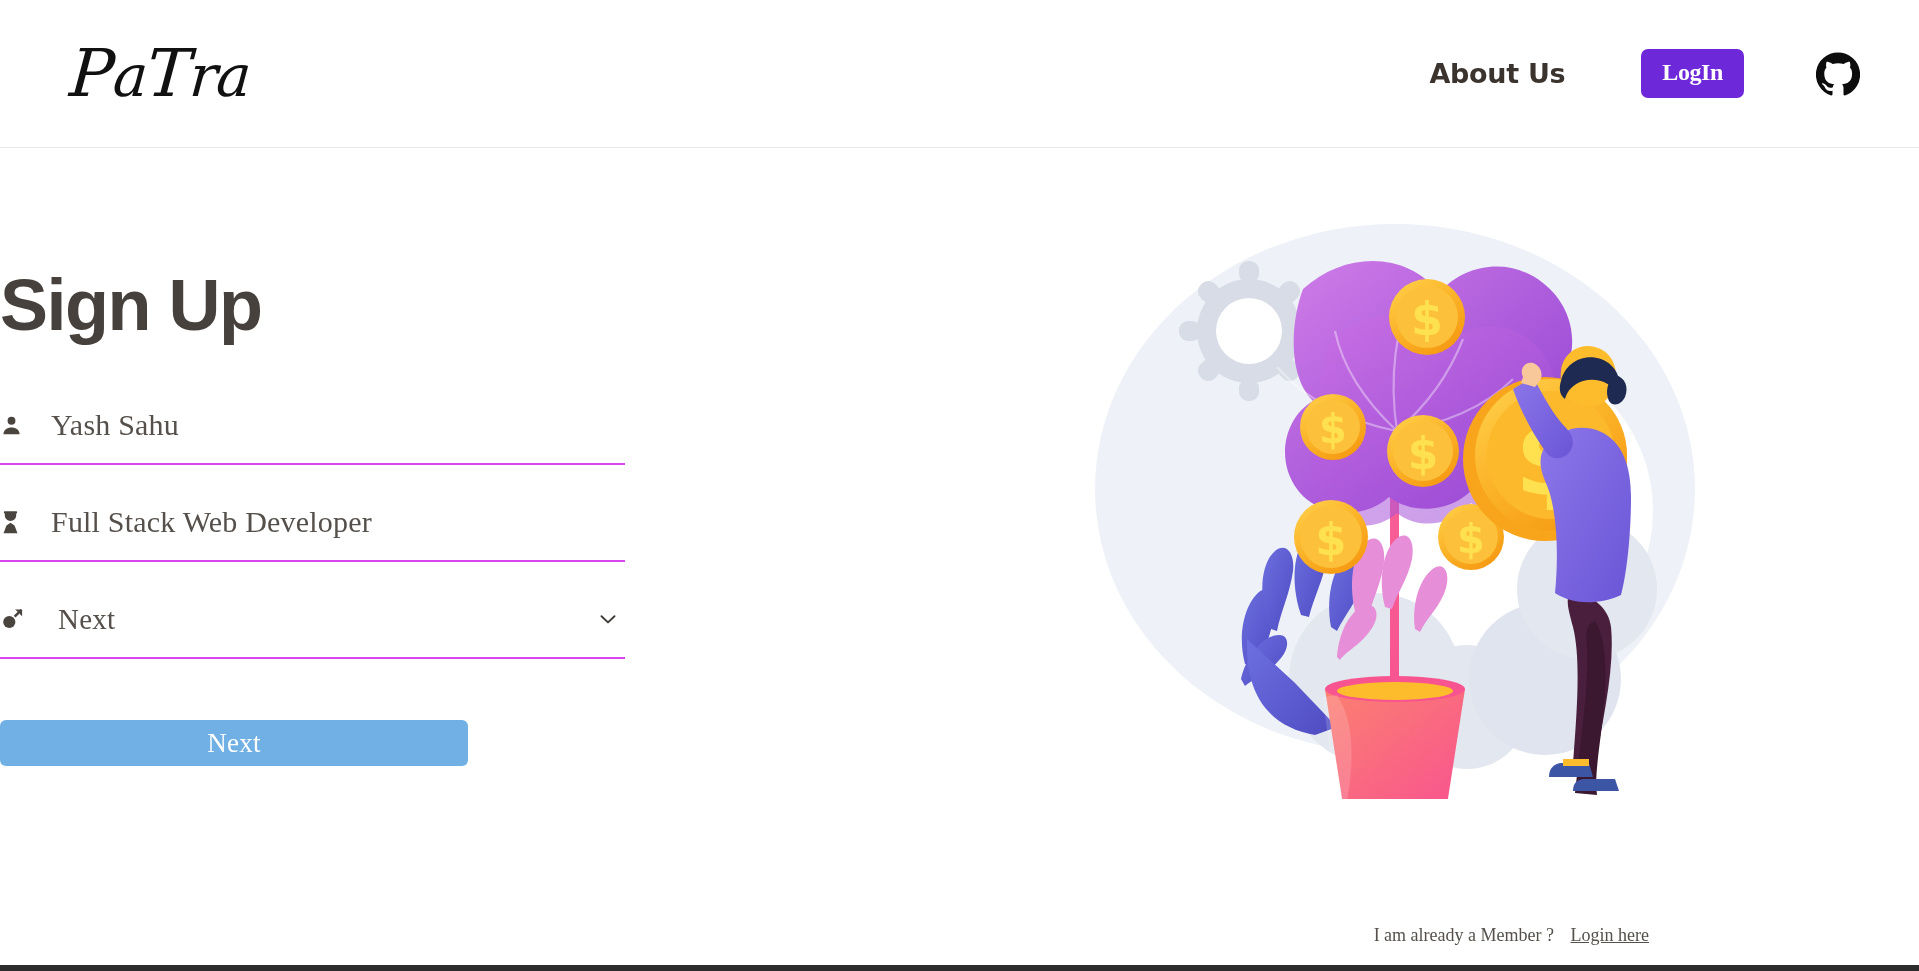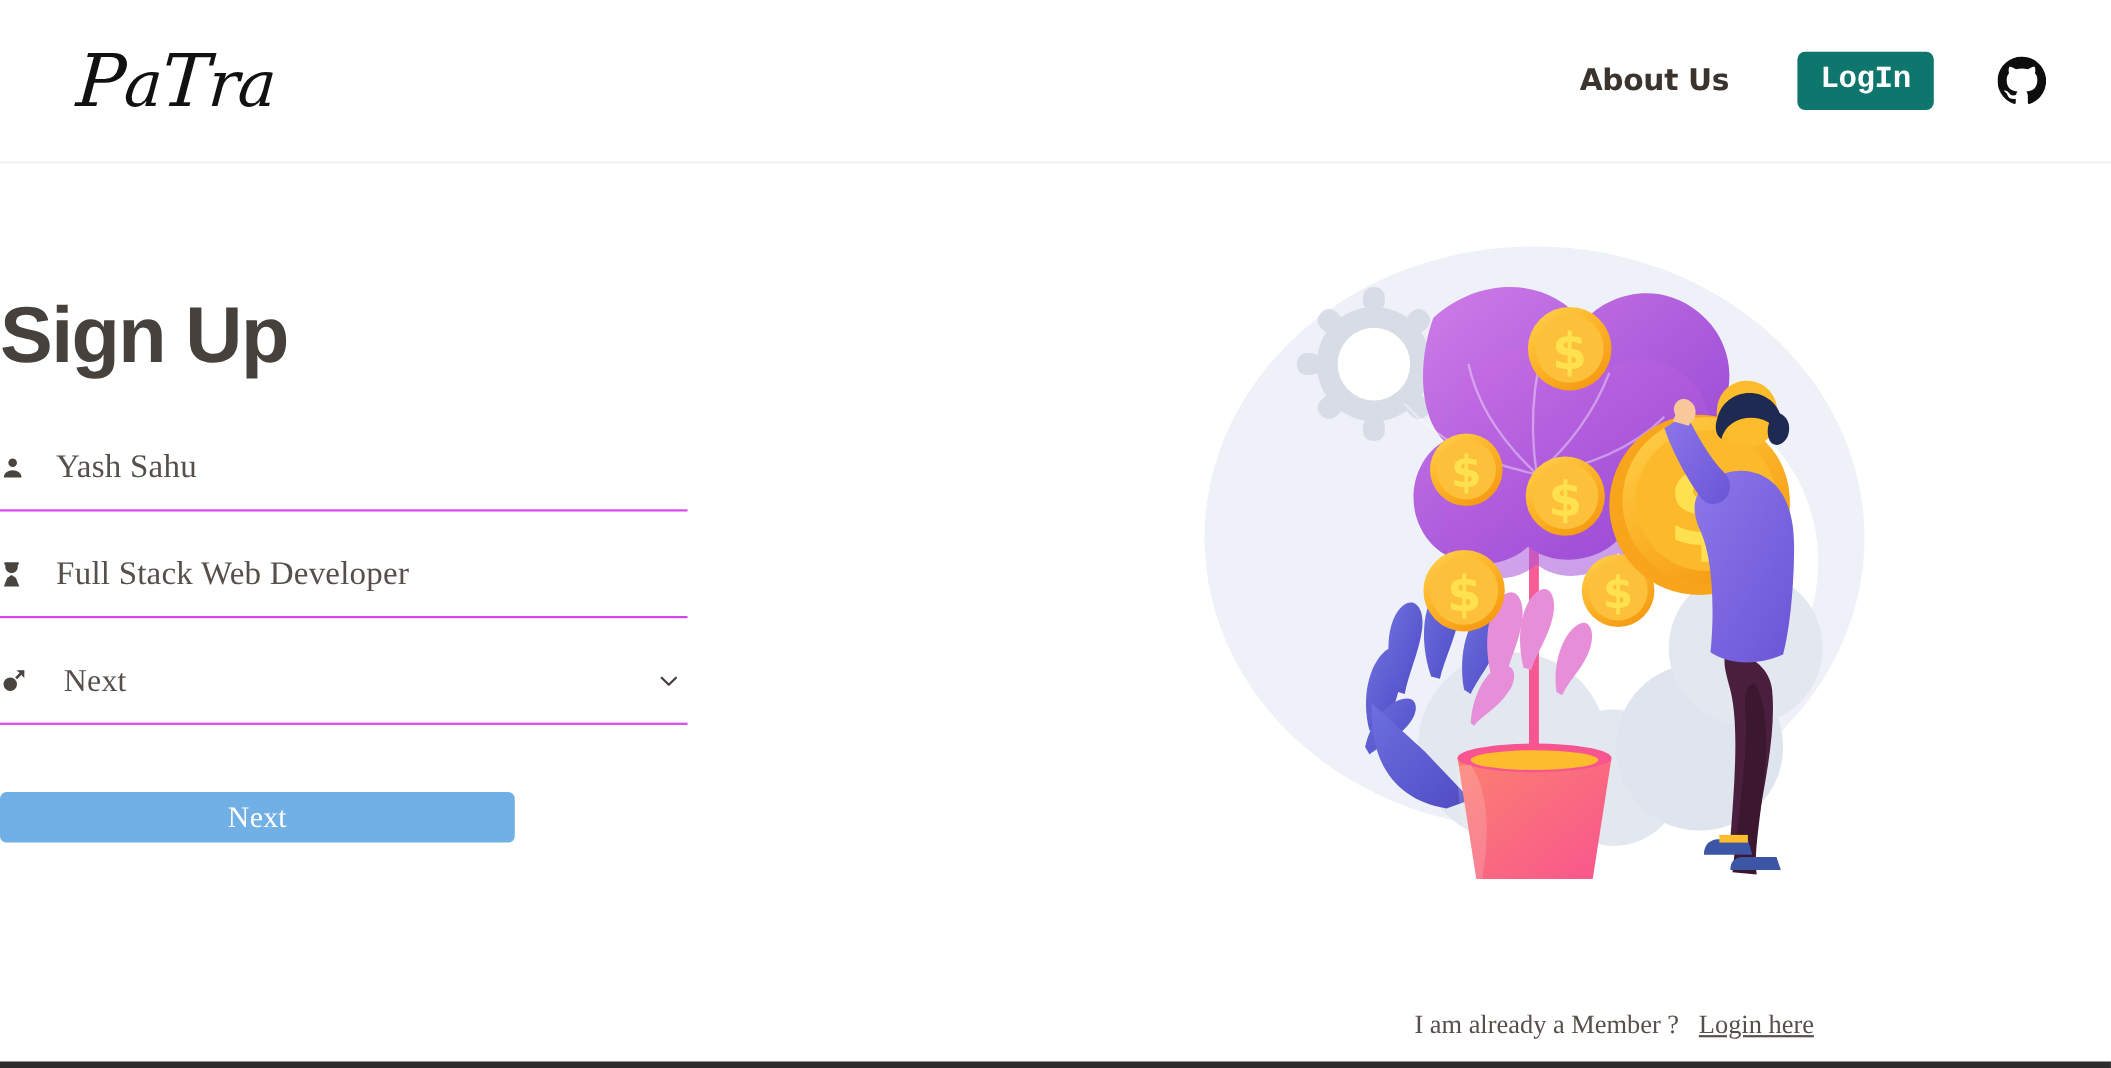--- a/index.html
+++ b/index.html
@@ -42,39 +42,39 @@
     color: #111111;
     line-height: 1;
     transform: skewX(-4deg);
     user-select: none;
   }
   .brand .cap { font-size: 66px; }
 
   .nav {
     display: flex;
     align-items: center;
-    gap: 0;
+    gap: 14px;
   }
 
   .nav-link {
     font-family: "DejaVu Sans", sans-serif;
     font-size: 27px;
     font-weight: 700;
     color: #3b332e;
     text-decoration: none;
     letter-spacing: -0.3px;
     margin-right: 62px;
     white-space: nowrap;
   }
 
   .login-btn {
-    background: #0f766e;
+    background: #6d28d9;
     color: #ffffff;
-    font-family: Liberation Mono, monospace;
-    font-size: 28px;
+    font-family: Liberation Serif, serif;
+    font-size: 24px;
     font-weight: 700;
     border: none;
     border-radius: 7px;
     padding: 11px 21px 13px 21px;
     cursor: pointer;
     letter-spacing: -0.4px;
     line-height: 1.05;
   }
 
   .github-link {
@@ -205,21 +205,21 @@
     height: 640px;
     margin-left: -30px;
   }
 
   
   .footer-note {
     position: absolute;
     right: 270px;
     bottom: 25px;
     font-family: "Liberation Serif", serif;
-    font-size: 24px;
+    font-size: 18px;
     color: #55504b;
     white-space: nowrap;
   }
   .footer-note .login-here {
     color: #55504b;
     text-decoration: underline;
     margin-left: 12px;
     cursor: pointer;
   }
 

